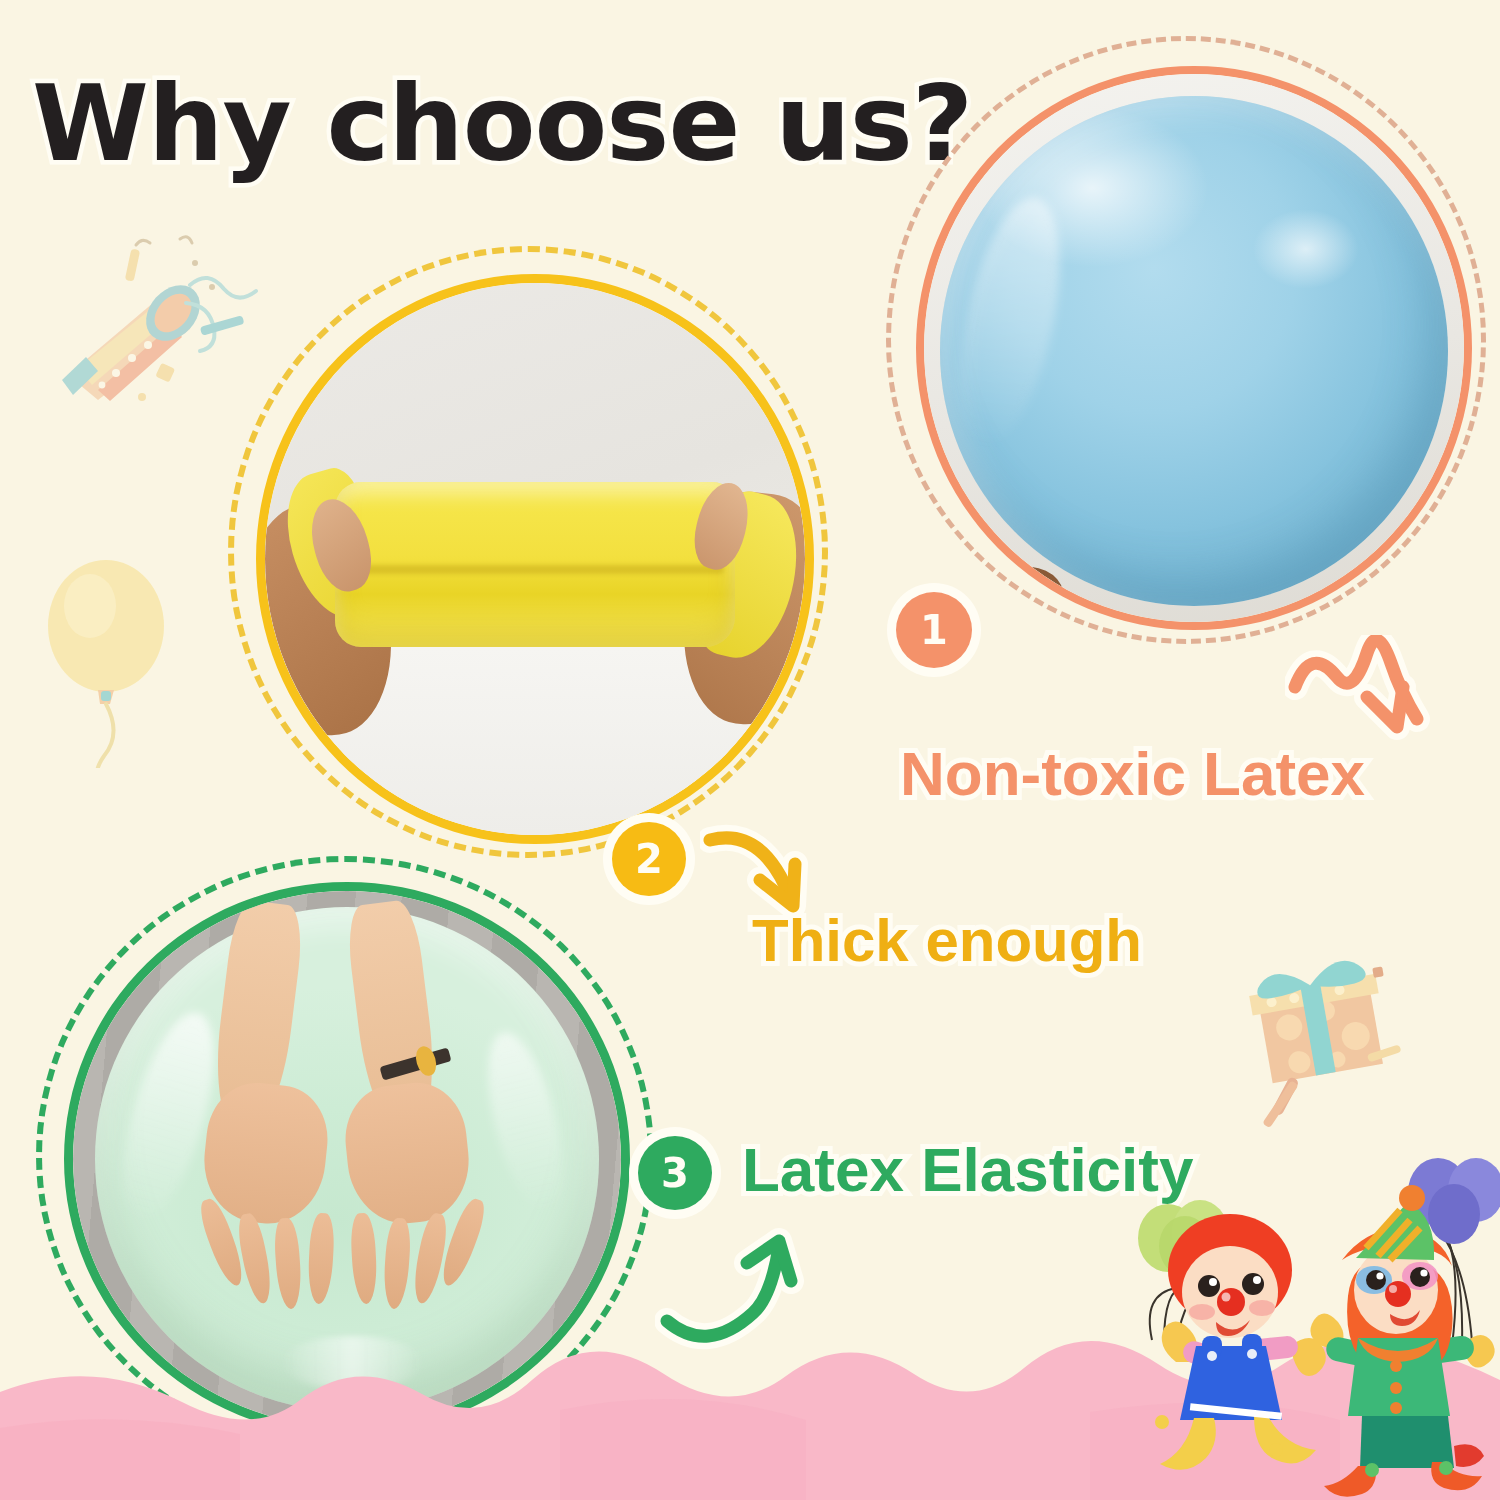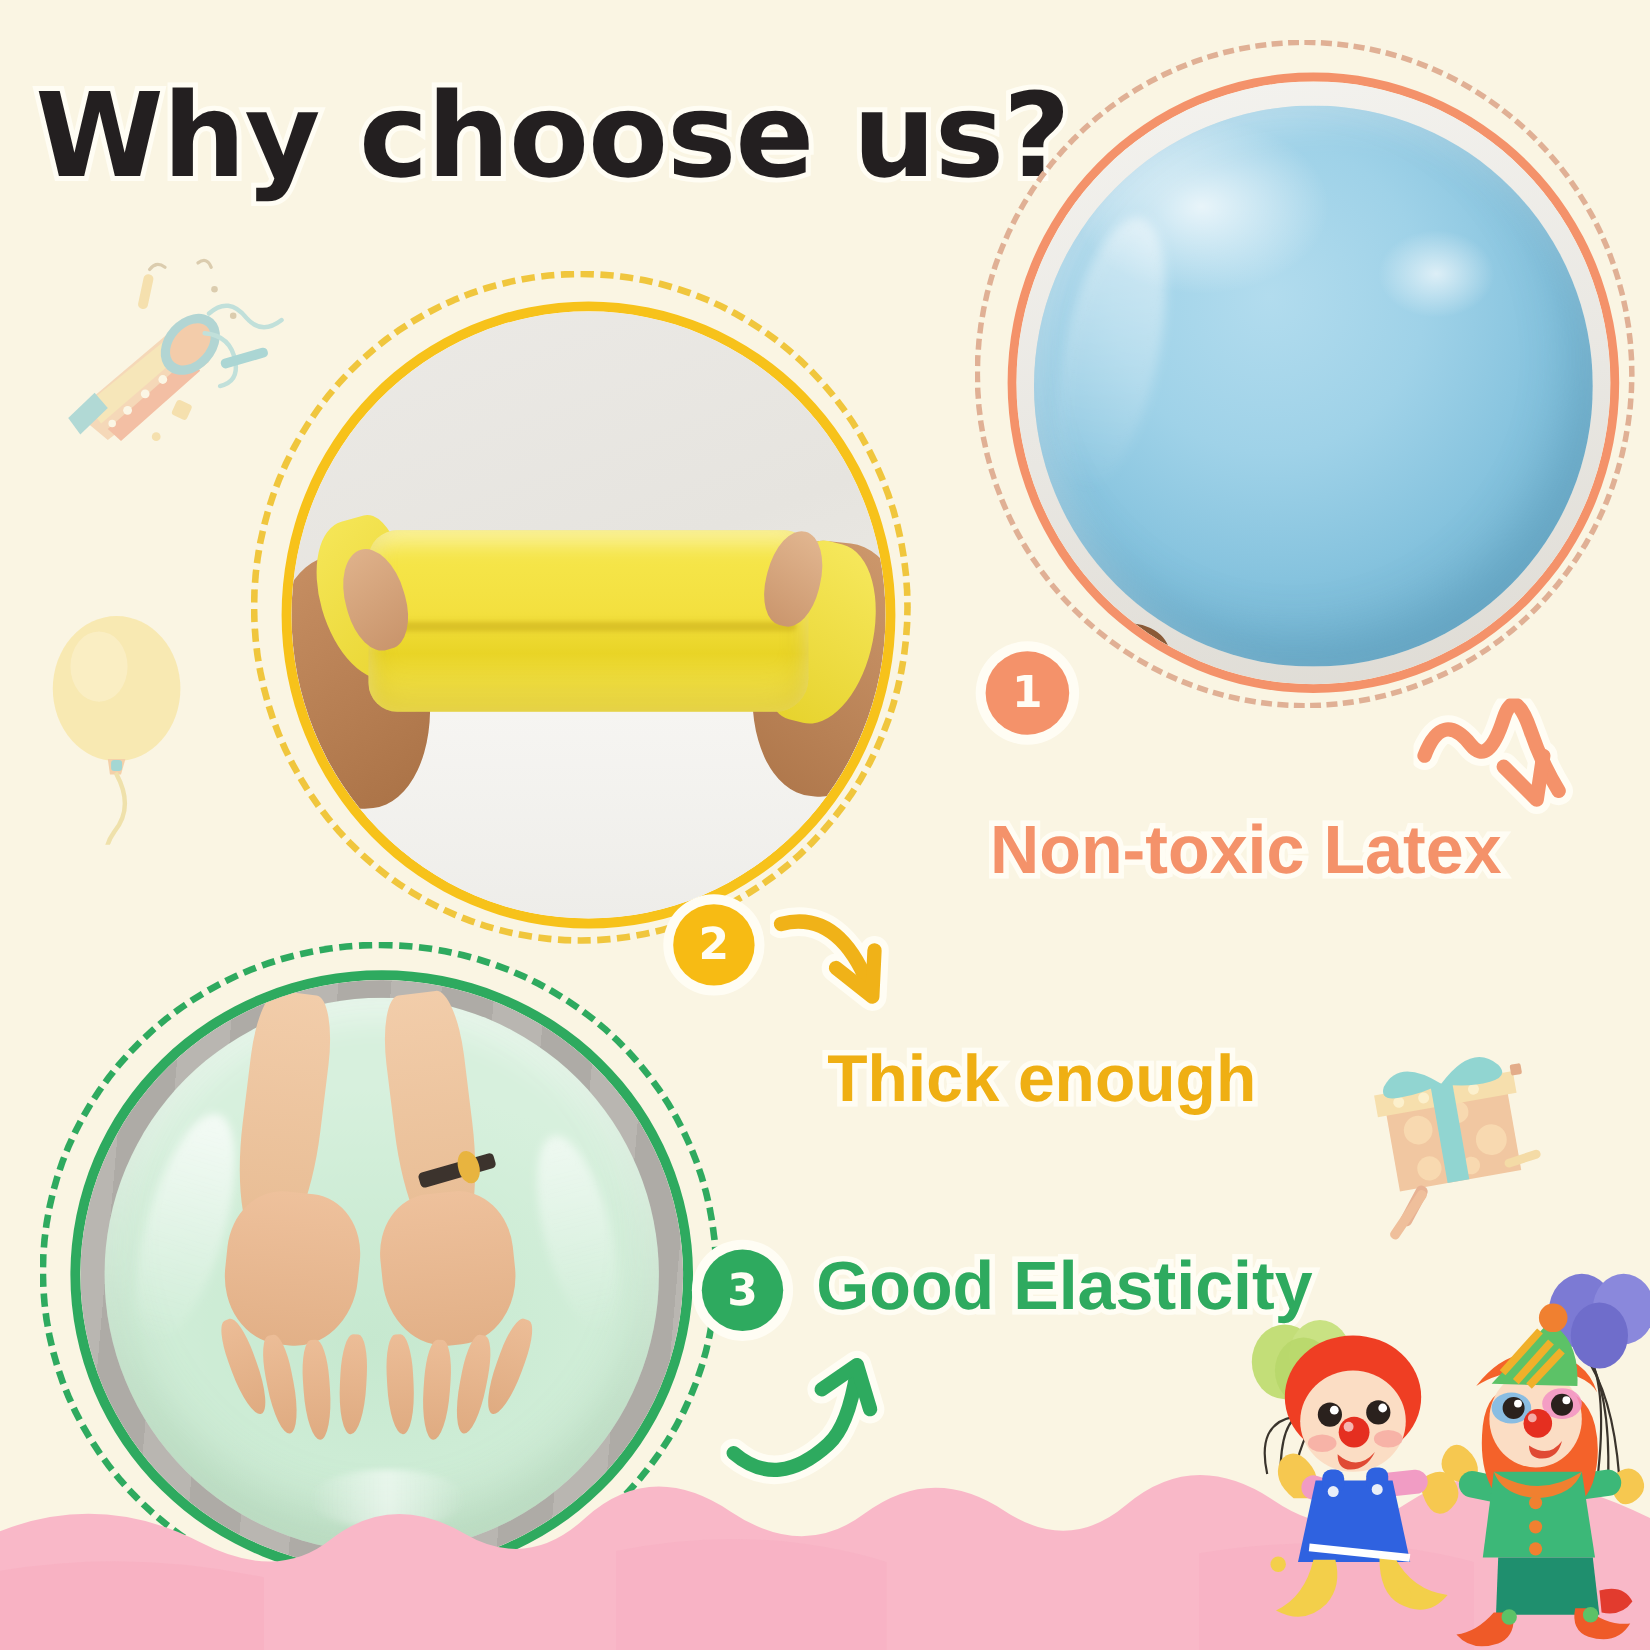--- a/index.html
+++ b/index.html
@@ -266,23 +266,23 @@
     <g fill="none" stroke-linecap="round" stroke-linejoin="round">
       <path d="M12 96 q40 34 86 -8 q18 -16 26 -66" stroke="#fffdf4" stroke-width="26"></path>
       <path d="M92 38 l32 -22 l12 40" stroke="#fffdf4" stroke-width="26"></path>
       <path d="M12 96 q40 34 86 -8 q18 -16 26 -66" stroke="#2eaa5f" stroke-width="13"></path>
       <path d="M92 38 l32 -22 l12 40" stroke="#2eaa5f" stroke-width="13"></path>
     </g>
   </svg>
 
   <div class="flabel" style="left:900px;top:738px;font-size:62px;color:#f4926a;">Non-toxic Latex</div>
 
-  <div class="flabel" style="left:752px;top:906px;font-size:60px;color:#efaf13;margin-top:40px;">Thick enough</div>
-
-  <div class="flabel" style="left:742px;top:1134px;font-size:62px;color:#2eaa5f;">Good Elasticity</div>
+  <div class="flabel" style="left:752px;top:906px;font-size:60px;color:#efaf13;">Thick enough</div>
+
+  <div class="flabel" style="left:742px;top:1134px;font-size:62px;color:#2eaa5f;">Latex Elasticity</div>
 
   <svg class="decor" style="left:1232px;top:948px;" width="200" height="175" viewBox="0 0 200 175">
     <g opacity="0.85" transform="rotate(-10 100 80)">
       <rect x="32" y="46" width="112" height="78" fill="#f0c096"></rect>
       <circle cx="58" cy="72" r="13" fill="#f8d5a8"></circle>
         <circle cx="96" cy="62" r="10" fill="#f8d5a8"></circle>
       <circle cx="122" cy="92" r="14" fill="#f8d5a8"></circle>
         <circle cx="62" cy="108" r="11" fill="#f8d5a8"></circle>
       <circle cx="100" cy="112" r="8" fill="#f8d5a8"></circle>
       <rect x="24" y="34" width="128" height="20" fill="#f6dca4"></rect>

